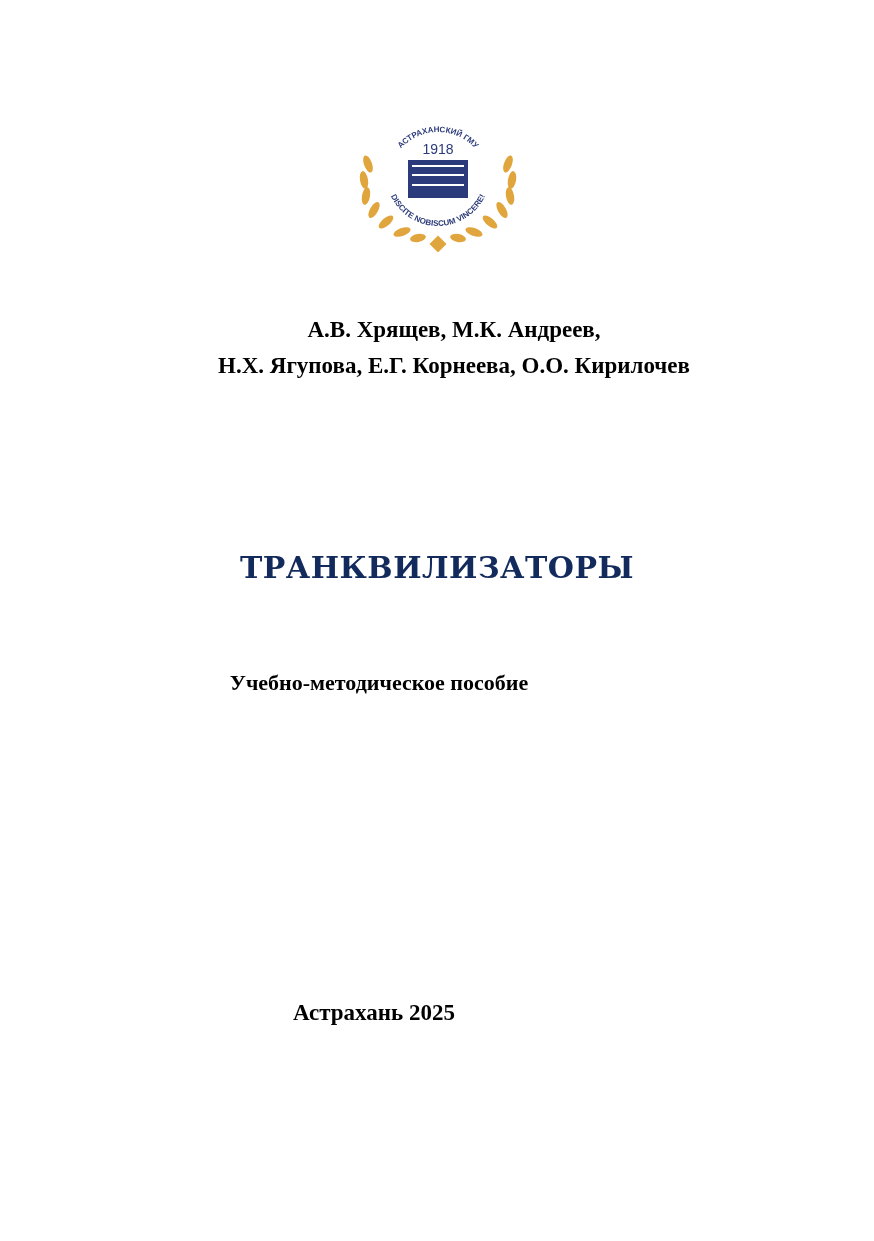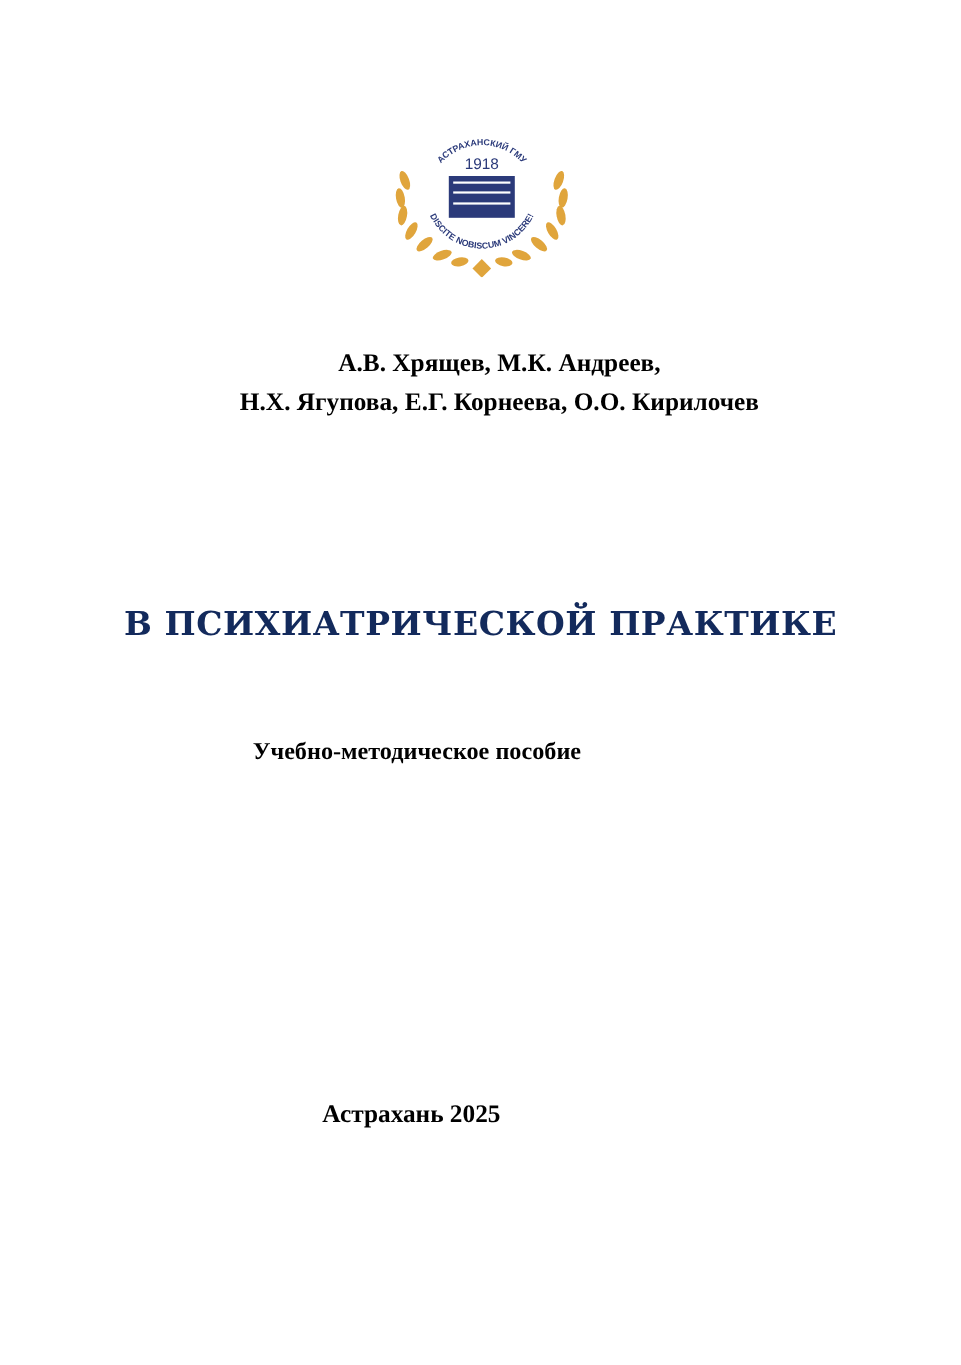--- a/index.html
+++ b/index.html
@@ -59,18 +59,18 @@
     </text>
   </svg>
 </div>
 
 <div class="authors">
   <div>А.В. Хрящев, М.К. Андреев,</div>
   <div>Н.Х. Ягупова, Е.Г. Корнеева, О.О. Кирилочев</div>
 </div>
 
 <div class="title">
-  <div>В ПСИХИАТРИЧЕСКОЙ ПРАКТИКЕ</div>
+  <div>ТРАНКВИЛИЗАТОРЫ</div>
 </div>
 
 <div class="subtitle">Учебно-методическое пособие</div>
 
 <div class="city">Астрахань 2025</div>
 
 </body></html>

